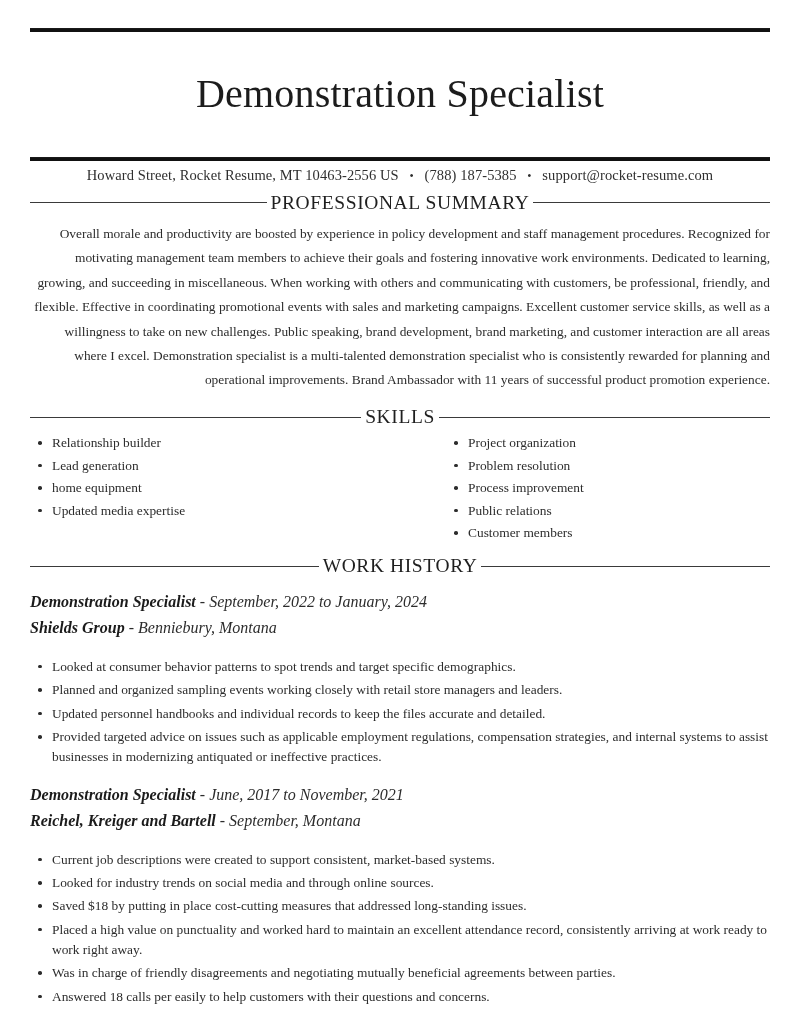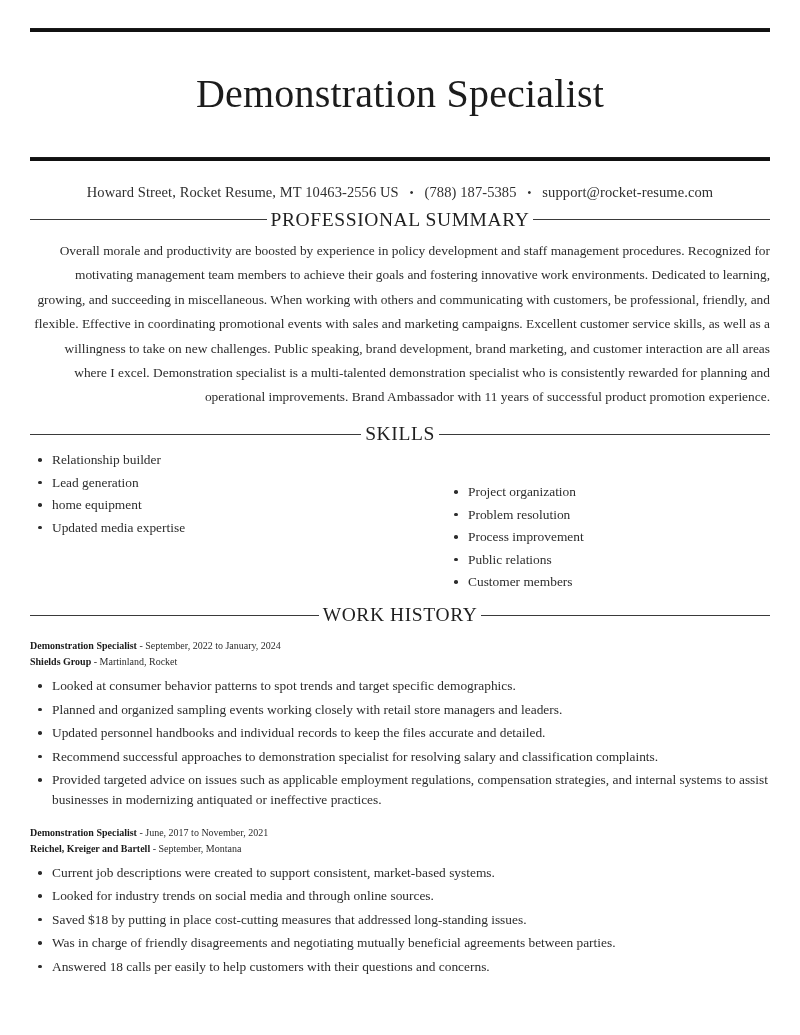--- a/index.html
+++ b/index.html
@@ -48,21 +48,21 @@
     font-weight: 400;
     letter-spacing: 0.2px;
     color: #1c1c1c;
     padding: 13px 0 15px 0;
     line-height: 1.08;
   }
   .contact-line {
     text-align: center;
     font-size: 14.5px;
     color: #2f2f2f;
-    padding-top: 23px;
+    padding-top: 6px;
     letter-spacing: 0.1px;
   }
   .contact-sep {
     display: inline-block;
     padding: 0 7px;
     font-size: 12px;
     vertical-align: middle;
     color: #2f2f2f;
   }
 
@@ -101,21 +101,20 @@
   .skills-wrap {
     display: flex;
     margin-top: 6px;
   }
   .skills-col {
     width: 50%;
     box-sizing: border-box;
   }
   .skills-col.right {
     padding-left: 46px;
-    margin-top: 32px;
   }
   ul.bullets {
     list-style: none;
     margin: 0;
     padding: 0;
   }
   ul.bullets > li {
     position: relative;
     padding-left: 22px;
     font-size: 13.4px;
@@ -131,29 +130,30 @@
     width: 3.6px;
     height: 3.6px;
     background: #2c2c2c;
     border-radius: 50%;
   }
 
   
   .job { margin-top: 14px; }
   .job:first-of-type { margin-top: 12px; }
   .job-line {
-    font-size: 10px;
+    font-size: 16px;
     line-height: 1.62;
     color: #2c2c2c;
+    font-style: italic;
   }
   .job-line .strong {
     font-weight: 700;
     color: #1b1b1b;
   }
-  .job .bullets { margin-top: 6px; }
+  .job .bullets { margin-top: 16px; }
   .job ul.bullets > li {
     line-height: 1.52;
     margin-bottom: 3px;
   }
   .job ul.bullets > li::before { top: 8px; }
 </style>
 </head>
 <body>
 
 <div class="page">
@@ -210,36 +210,36 @@
 
     <section>
       <div class="section-head">
         <span class="bar"></span>
         <span class="stitle">WORK HISTORY</span>
         <span class="bar"></span>
       </div>
       <div id="jobs">
           <div class="job">
             <div class="job-line"><span class="strong">Demonstration Specialist</span><span> - September, 2022 to January, 2024</span></div>
-            <div class="job-line"><span class="strong">Shields Group</span><span> - Martinland, Rocket</span></div>
+            <div class="job-line"><span class="strong">Shields Group</span><span> - Benniebury, Montana</span></div>
             <ul class="bullets">
               <li>Looked at consumer behavior patterns to spot trends and target specific demographics.</li>
               <li>Planned and organized sampling events working closely with retail store managers and leaders.</li>
               <li>Updated personnel handbooks and individual records to keep the files accurate and detailed.</li>
-              <li>Recommend successful approaches to demonstration specialist for resolving salary and classification complaints.</li>
               <li>Provided targeted advice on issues such as applicable employment regulations, compensation strategies, and internal systems to assist businesses in modernizing antiquated or ineffective practices.</li>
             </ul>
           </div>
           <div class="job">
             <div class="job-line"><span class="strong">Demonstration Specialist</span><span> - June, 2017 to November, 2021</span></div>
             <div class="job-line"><span class="strong">Reichel, Kreiger and Bartell</span><span> - September, Montana</span></div>
             <ul class="bullets">
               <li>Current job descriptions were created to support consistent, market-based systems.</li>
               <li>Looked for industry trends on social media and through online sources.</li>
               <li>Saved $18 by putting in place cost-cutting measures that addressed long-standing issues.</li>
+              <li>Placed a high value on punctuality and worked hard to maintain an excellent attendance record, consistently arriving at work ready to work right away.</li>
               <li>Was in charge of friendly disagreements and negotiating mutually beneficial agreements between parties.</li>
               <li>Answered 18 calls per easily to help customers with their questions and concerns.</li>
             </ul>
           </div>
         </div>
     </section>
 
   </div>
 </div>
 

